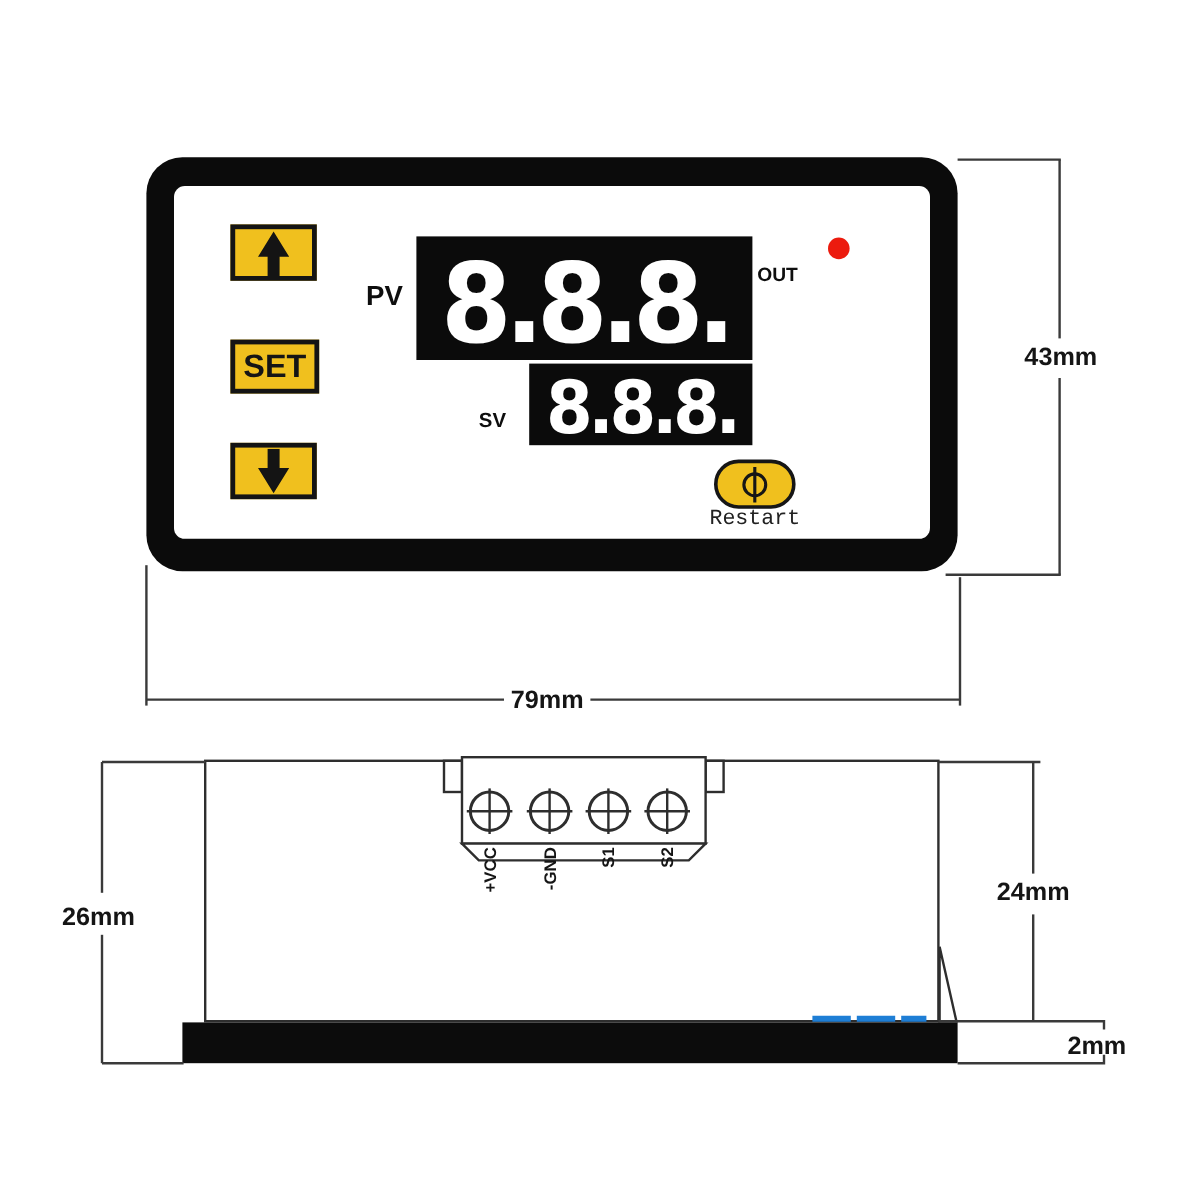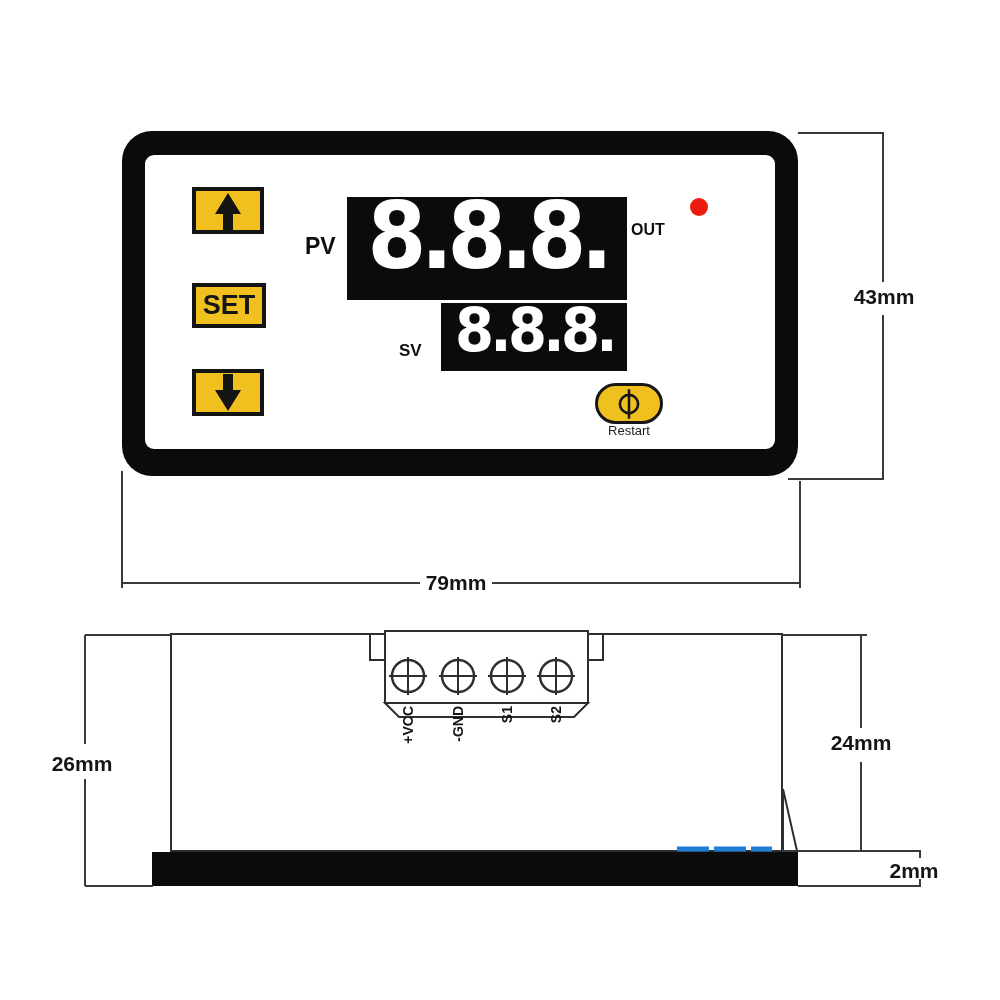--- a/index.html
+++ b/index.html
@@ -31,33 +31,33 @@
        box-sizing:border-box;}
   .btn-up{left:192px;top:187px;width:72px;height:47px;}
   .btn-set{left:192px;top:283px;width:74px;height:45px;
            font-size:27px;font-weight:700;color:#151515;letter-spacing:0px;}
   .btn-down{left:192px;top:369px;width:72px;height:47px;}
   .btn svg{display:block;}
   .lbl{position:absolute;font-weight:700;color:#0e0e0e;margin-top:40px;}
   .pv-label{left:305px;top:193px;font-size:23px;}
   .sv-label{left:399px;top:301px;font-size:17px;}
   .out-label{left:631px;top:181px;font-size:16px;}
-  .display{position:absolute;background:#0b0b0b;display:flex;align-items:flex-start;justify-content:center;overflow:hidden;}
+  .display{position:absolute;background:#0b0b0b;display:flex;align-items:flex-end;justify-content:center;overflow:hidden;}
   .pv-display{left:347px;top:197px;width:280px;height:103px;}
   .sv-display{left:441px;top:303px;width:186px;height:68px;}
   .digits{color:#ffffff;font-family:"DejaVu Sans",sans-serif;font-weight:700;transform:scaleX(.92);}
   .pv-display .digits{font-size:92px;letter-spacing:-6px;line-height:1;margin-top:-6px;}
   .sv-display .digits{font-size:61px;letter-spacing:-4px;line-height:1;margin-top:-4px;}
   .led{position:absolute;left:690px;top:198px;width:18px;height:18px;border-radius:50%;
        background:var(--led-red,#EC1B0E);}
   .restart-btn{position:absolute;left:595px;top:383px;width:68px;height:41px;border-radius:21px;
        background:var(--button-yellow,#F0C01E);border:3px solid #161616;box-sizing:border-box;
        display:flex;align-items:center;justify-content:center;}
   .restart-label{position:absolute;left:585px;top:423px;width:88px;text-align:center;
-       font-family:Liberation Sans, sans-serif;font-size:13px;color:#222;}
+       font-family:Liberation Mono, monospace;font-size:18px;color:#222;}
 </style>
 </head>
 <body>
 
 <div class="scene">
 
   <svg class="linework" viewBox="0 0 1000 1000">
 
     <g>
       <path d="M798 133 H884"></path>

